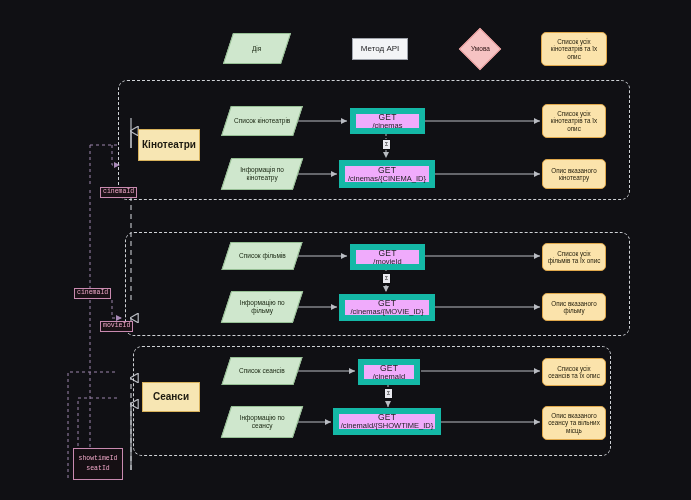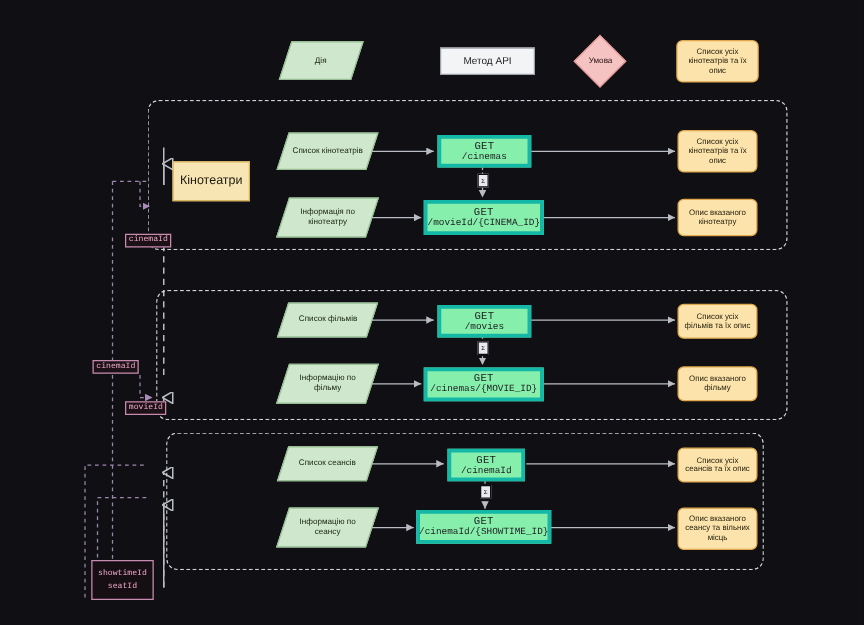--- a/index.html
+++ b/index.html
@@ -36,43 +36,42 @@
   }
   .node-action {
     background: #cfe7cd;
     border: 1px solid #96bf94;
     font-size: 6.5px;
     color: #17240f;
     transform: skewX(-18deg);
   }
   .node-action > span { transform: skewX(18deg); display: block; padding: 0 2px; }
   .node-api {
-    background: #86efac;
-    border: 3px solid #14b8a6;
+    background: #f0abfc;
+    border: 6px solid #14b8a6;
     font-size: 8px;
     color: #1d1d1f;
     flex-direction: column;
-    font-family: Liberation Mono, monospace;
   }
   .node-api .m { font-size: 8.5px; letter-spacing: .2px; }
   .node-api .p { font-size: 7.5px; text-align: right; }
   .node-result {
     background: #fbe3ab;
     border: 1.4px solid #e0a84b;
     border-radius: 5px;
     font-size: 6.3px;
     color: #26210f;
     padding: 2px 3px;
   }
   .node-group {
     background: #f7e6b3;
     border: 1.5px solid #d8b25c;
     font-size: 10px;
     color: #1d1a10;
-    font-weight: 400;
+    font-weight: 700;
   }
   .node-cond {
     background: #f6c3c3;
     border: 1.3px solid #e49898;
     font-size: 6.5px;
     color: #2a1212;
     transform: rotate(45deg);
   }
   .node-cond > span { transform: rotate(-45deg); display: block; }
   .node-legend-api {
@@ -184,21 +183,21 @@
     <path d="M90,330 L90,452" stroke="#9d86ad" stroke-width="1" fill="none" stroke-dasharray="3,3"></path>
 
     <path d="M78,452 L78,398 L120,398" stroke="#9d86ad" stroke-width="1" fill="none" stroke-dasharray="3,3"></path>
     <path d="M68,478 L68,372 L118,372" stroke="#9d86ad" stroke-width="1" fill="none" stroke-dasharray="3,3"></path>
   </svg>
 
   <div class="node node-action" style="left:228px; top:33px; width:58px; height:31px;">
     <span>Дія</span>
   </div>
 
-  <div class="node node-legend-api" style="left:352px; top:38px; width:76px; height:22px;">
+  <div class="node node-legend-api" style="left:352px; top:38px; width:56px; height:22px;">
     <span>Метод API</span>
   </div>
 
   <div class="node node-cond" style="left:465px; top:34px; width:30px; height:30px;">
     <span>Умова</span>
   </div>
 
   <div class="node node-result" style="left:541px; top:32px; width:66px; height:34px;">
     <span>Список усіх кінотеатрів та їх опис</span>
   </div>
@@ -222,35 +221,35 @@
 
   <div class="tiny-cond" style="left:382px; top:139px;">
     <span>Σ</span>
   </div>
 
   <div class="node node-action" style="left:226px; top:158px; width:72px; height:32px;">
     <span>Інформація по кінотеатру</span>
   </div>
   <div class="node node-api" style="left:339px; top:160px; width:96px; height:28px;">
     <span class="m">GET</span>
-    <span class="p">/movieId/{CINEMA_ID}</span>
+    <span class="p">/cinemas/{CINEMA_ID}</span>
   </div>
   <div class="node node-result" style="left:542px; top:159px; width:64px; height:30px;">
     <span>Опис вказаного кінотеатру</span>
   </div>
 
   <div class="container" style="left:125px; top:232px; width:505px; height:104px;"></div>
 
 
   <div class="node node-action" style="left:226px; top:242px; width:72px; height:28px;">
     <span>Список фільмів</span>
   </div>
   <div class="node node-api" style="left:350px; top:244px; width:75px; height:26px;">
     <span class="m">GET</span>
-    <span class="p">/movies</span>
+    <span class="p">/movieId</span>
   </div>
   <div class="node node-result" style="left:542px; top:243px; width:64px; height:28px;">
     <span>Список усіх фільмів та їх опис</span>
   </div>
 
   <div class="tiny-cond" style="left:382px; top:273px;">
     <span>Σ</span>
   </div>
 
   <div class="node node-action" style="left:226px; top:291px; width:72px; height:32px;">
@@ -259,20 +258,23 @@
   <div class="node node-api" style="left:339px; top:294px; width:96px; height:27px;">
     <span class="m">GET</span>
     <span class="p">/cinemas/{MOVIE_ID}</span>
   </div>
   <div class="node node-result" style="left:542px; top:293px; width:64px; height:28px;">
     <span>Опис вказаного фільму</span>
   </div>
 
   <div class="container" style="left:133px; top:346px; width:478px; height:110px;"></div>
 
+  <div class="node node-group" style="left:142px; top:382px; width:58px; height:30px;">
+    <span>Сеанси</span>
+  </div>
 
   <div class="node node-action" style="left:226px; top:357px; width:72px; height:28px;">
     <span>Список сеансів</span>
   </div>
   <div class="node node-api" style="left:358px; top:359px; width:62px; height:26px;">
     <span class="m">GET</span>
     <span class="p">/cinemaId</span>
   </div>
   <div class="node node-result" style="left:542px; top:358px; width:64px; height:28px;">
     <span>Список усіх сеансів та їх опис</span>

